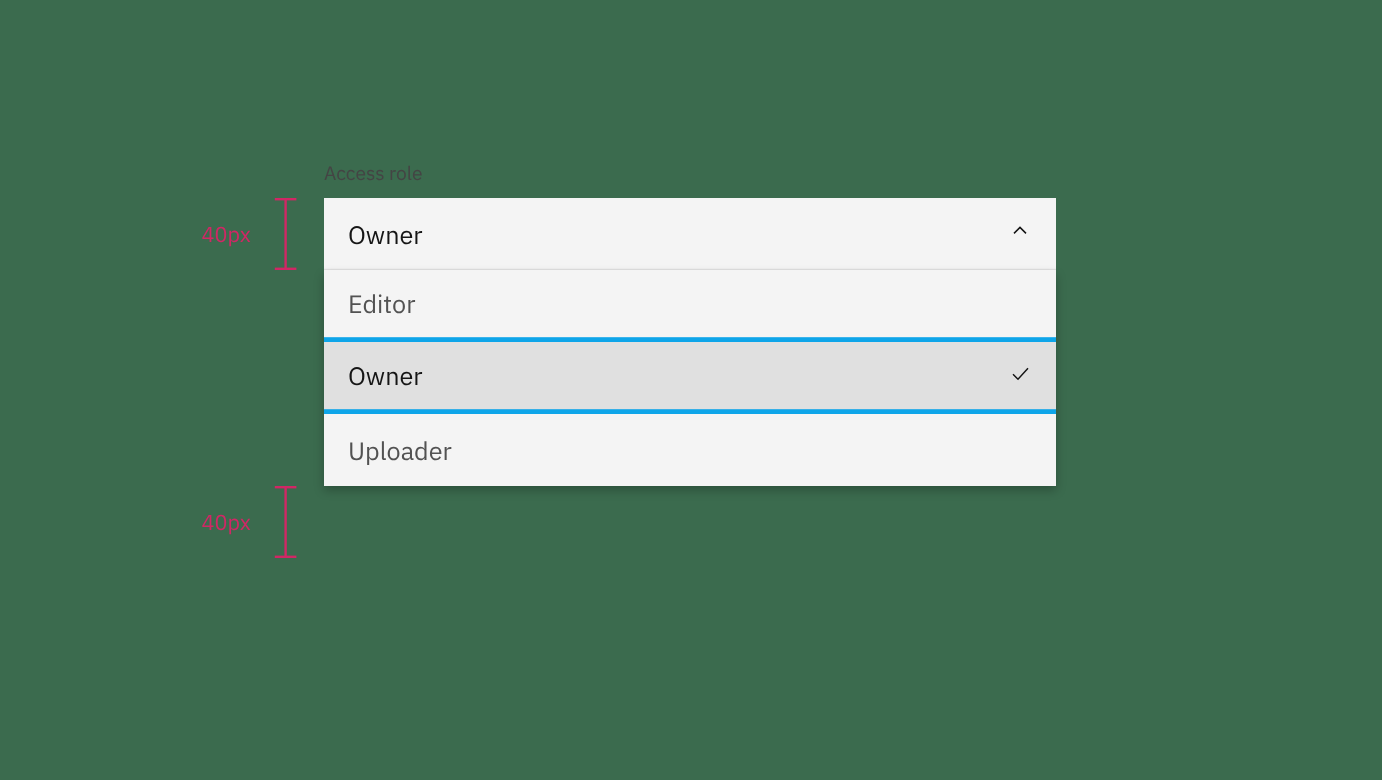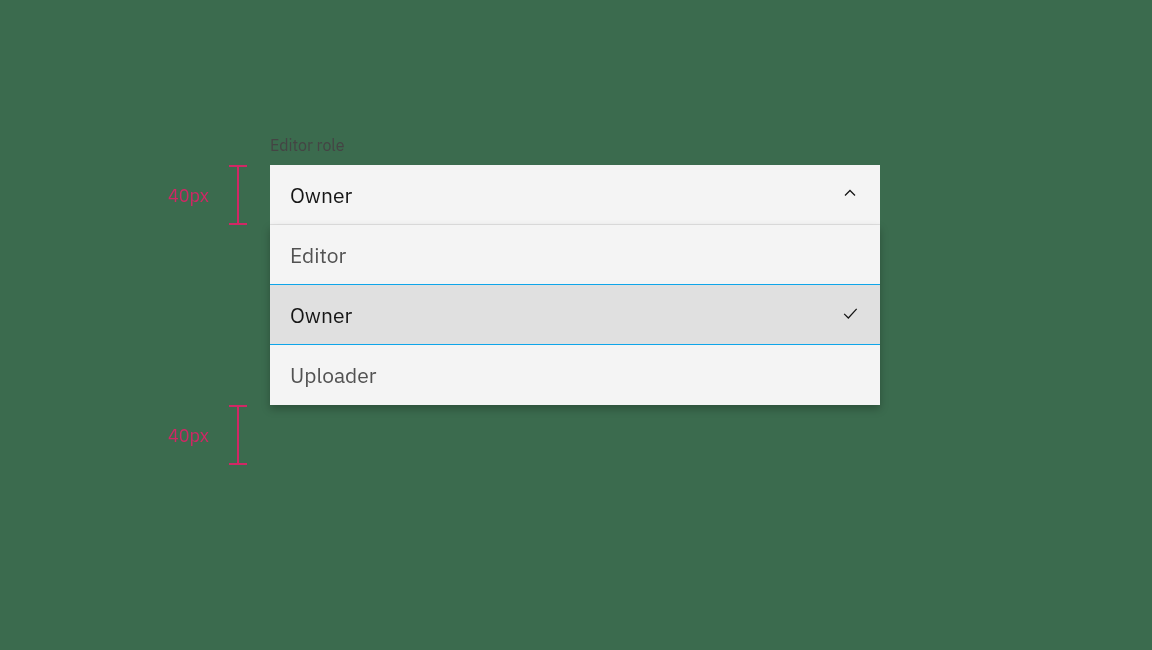--- a/index.html
+++ b/index.html
@@ -51,21 +51,21 @@
     .dropdown-option {
       height: 60px;
       display: flex;
       align-items: center;
       justify-content: space-between;
       padding: 0 20px;
       cursor: pointer;
       font-size: 21px;
       color: #525252;
       font-weight: 400;
-      border-bottom: 1px solid #0ea5e9;
+      border-bottom: 4px solid #0ea5e9;
     }
     .dropdown-option:last-child {
       border-bottom: none;
       align-items: center;
     }
     .dropdown-option.selected {
       background: #e0e0e0;
       color: #161616;
     }
     .chevron-icon svg {
@@ -147,21 +147,21 @@
 <div class="measurement measurement-2">
   <span class="measurement-label">40px</span>
   <div class="measurement-bracket">
     <div class="hcap-top"></div>
     <div class="vline"></div>
     <div class="hcap-bottom"></div>
   </div>
 </div>
 
 <div class="dropdown-container">
-  <div class="field-label">Editor role</div>
+  <div class="field-label">Access role</div>
   <div class="dropdown-wrapper">
     <div class="dropdown-header">
       <span class="selected-text">Owner</span>
       <span class="chevron-icon">
         <svg viewBox="0 0 24 24">
             <polyline points="6 15 12 9 18 15"></polyline>
           </svg>
       </span>
     </div>
     <div class="dropdown-menu">

